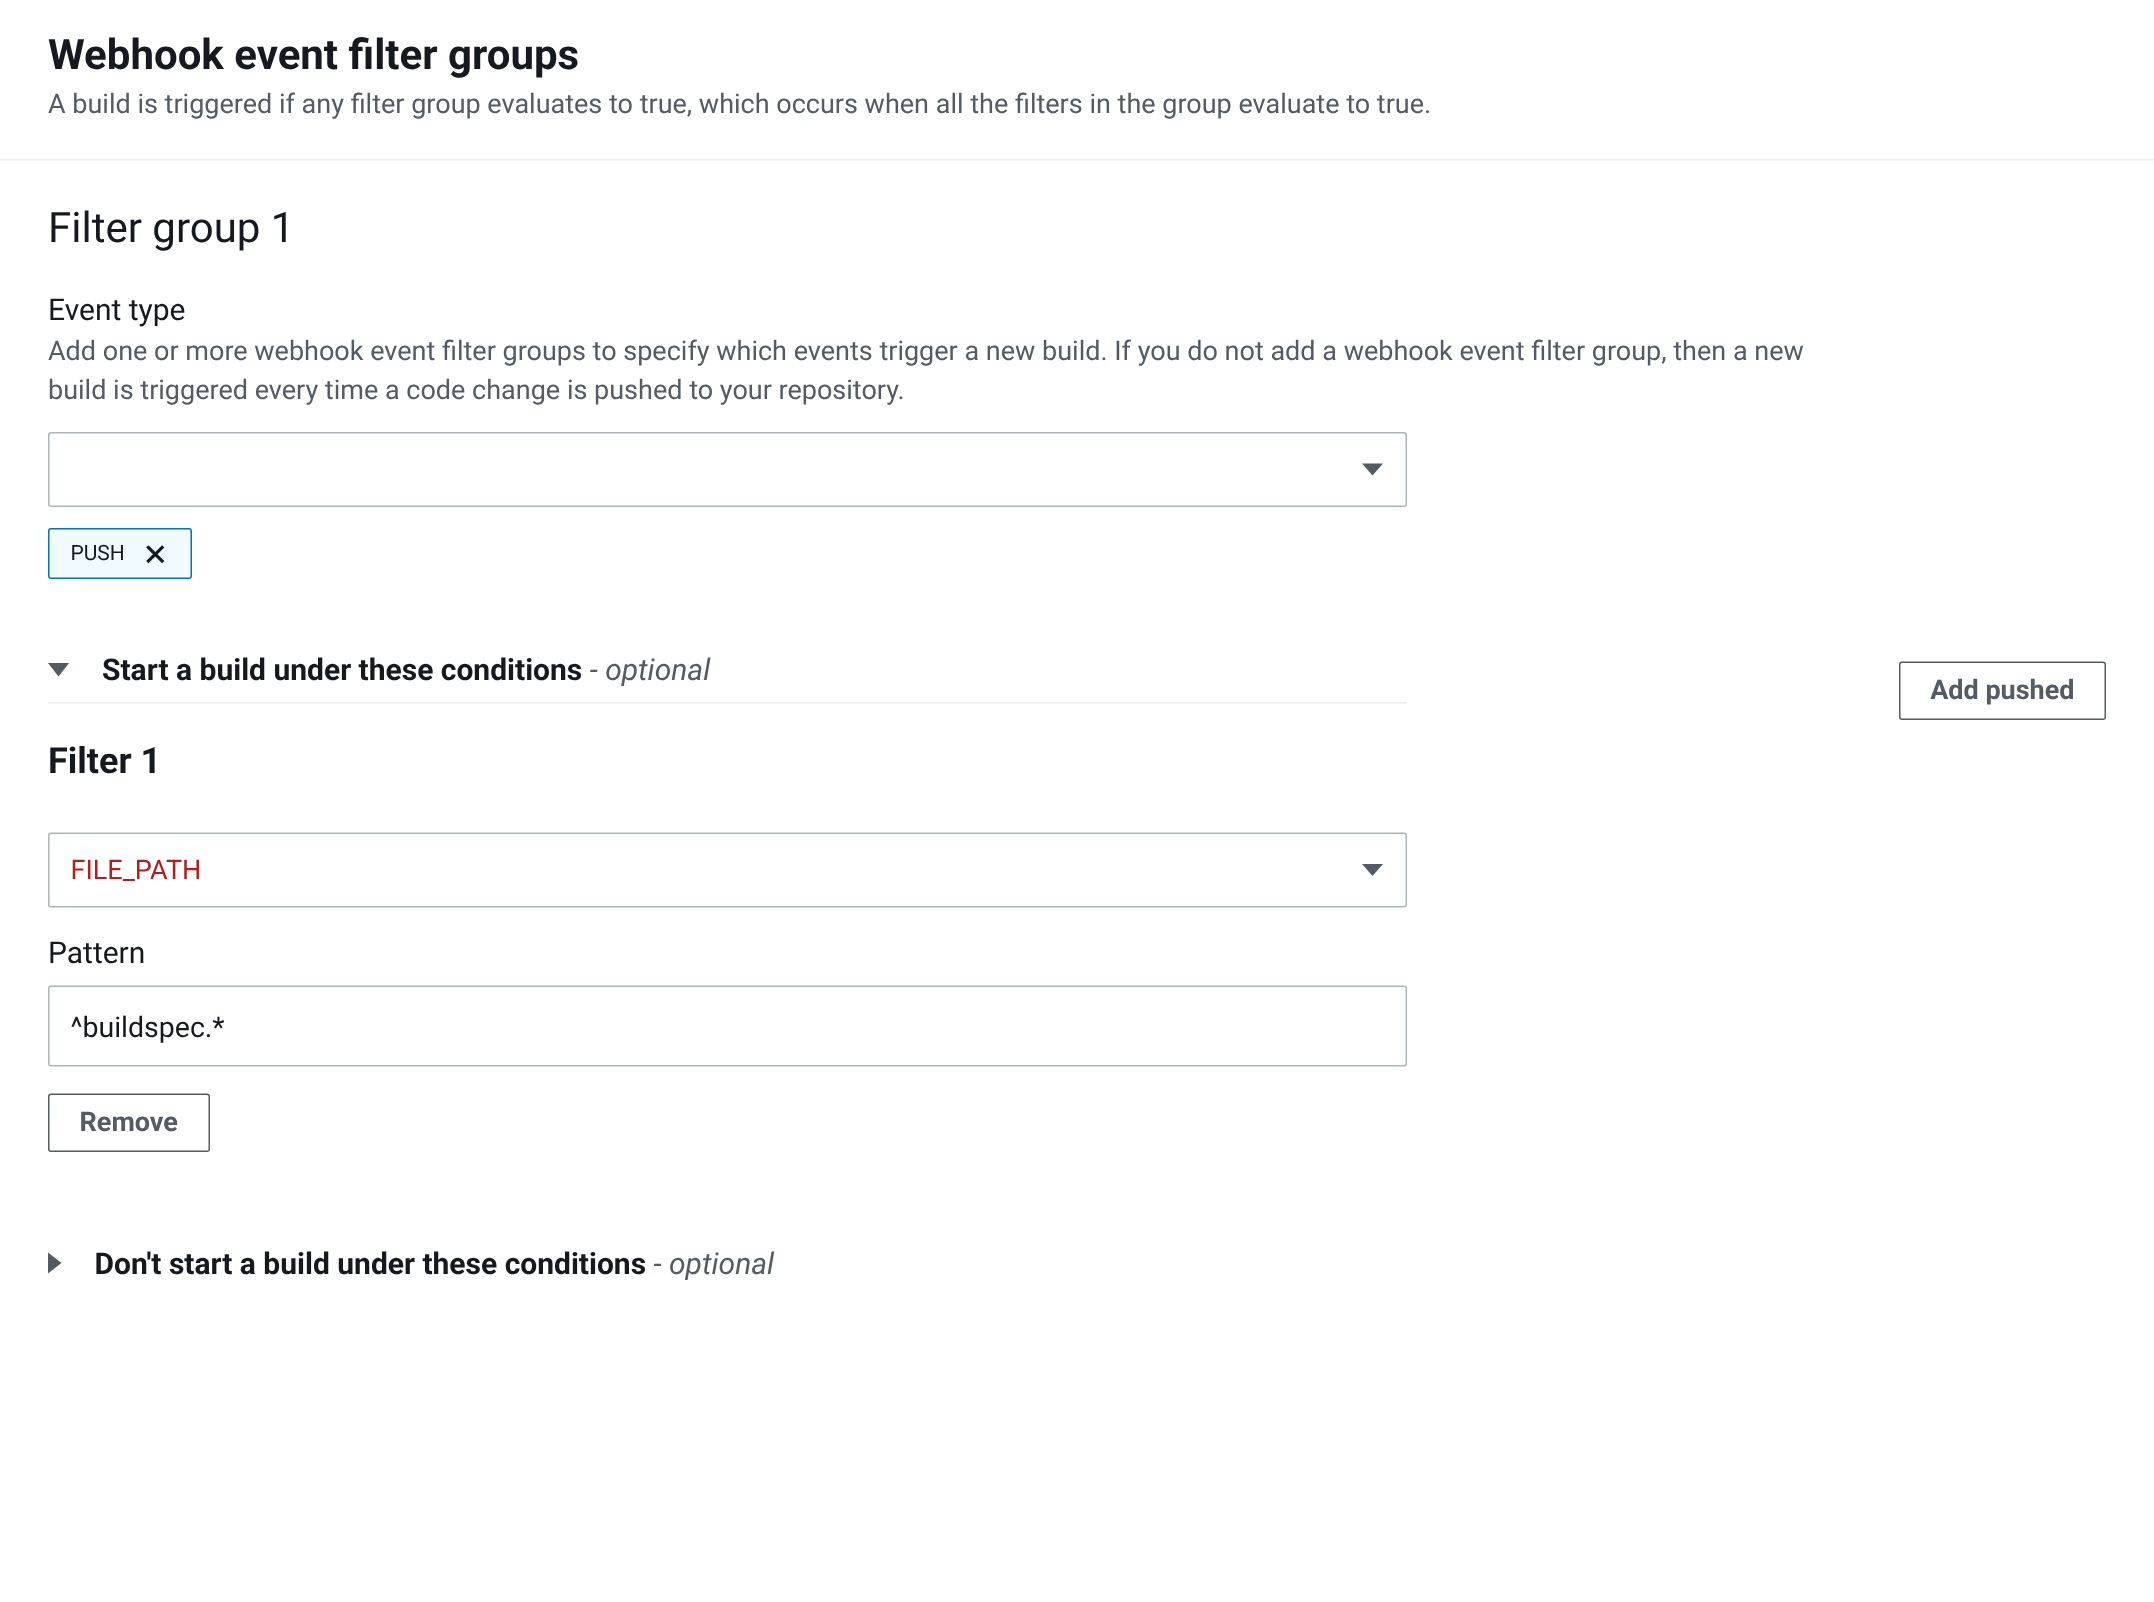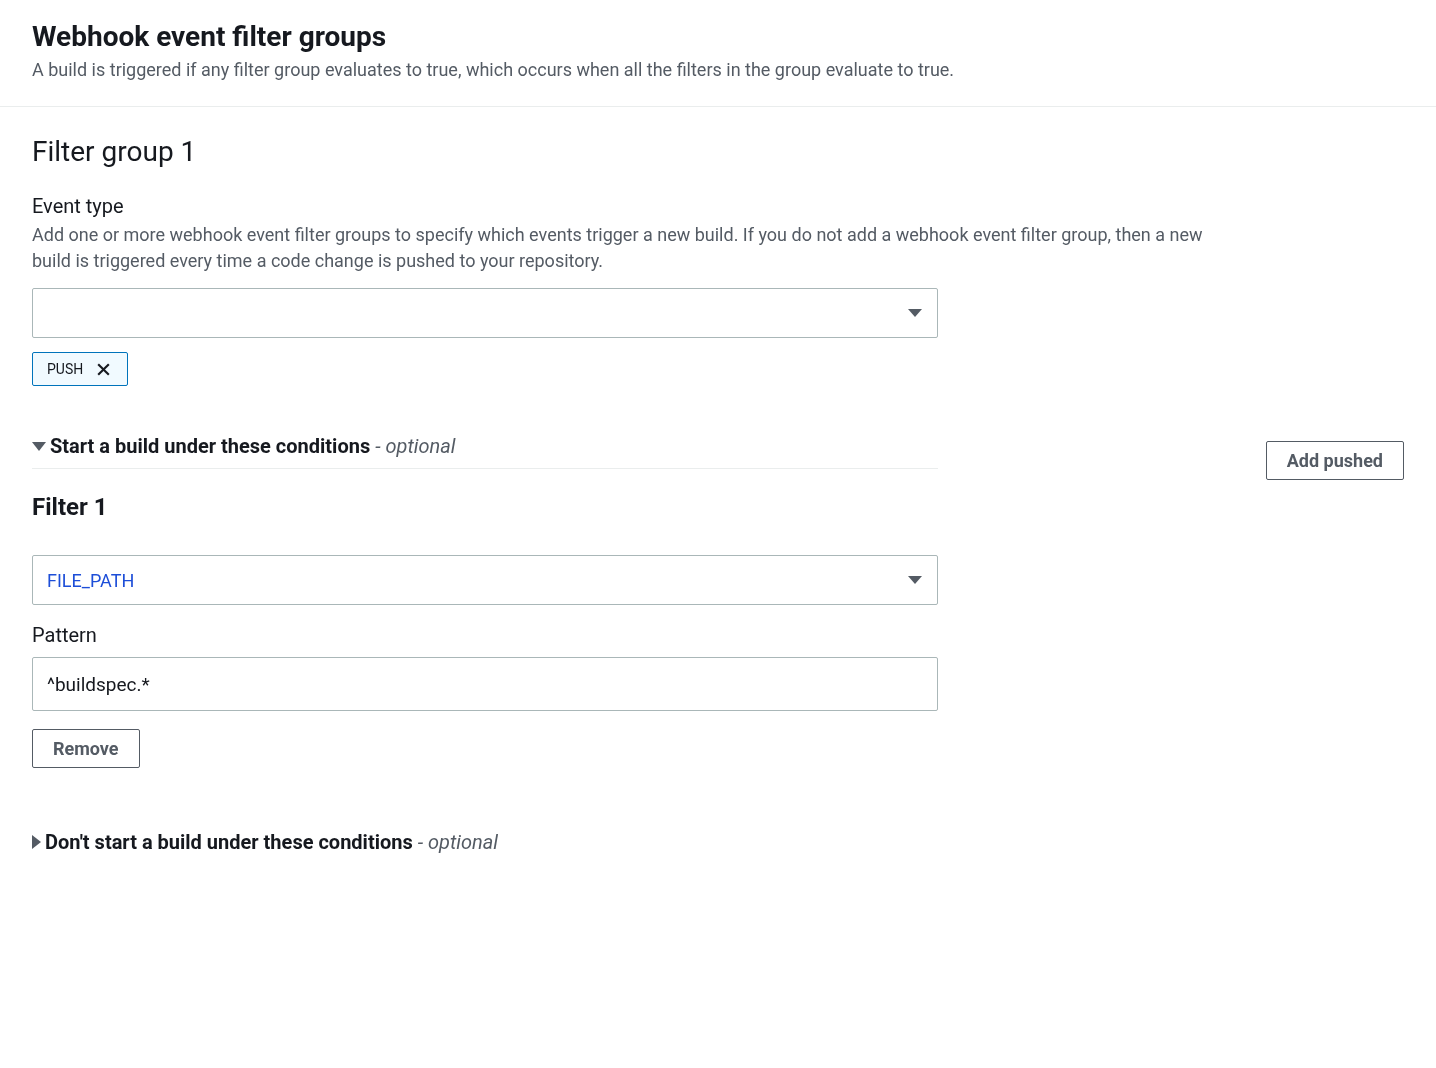--- a/index.html
+++ b/index.html
@@ -69,21 +69,21 @@
     margin-bottom: 14px;
   }
   .select {
     width: 100%;
     height: 50px;
     border: 1px solid #aab7b8;
     border-radius: 2px;
     background: #ffffff;
     padding: 10px 28px 10px 14px;
     font-size: 18px;
-    color: #1d4ed8;
+    color: #b91c1c;
     appearance: none;
     -webkit-appearance: none;
     font-family: inherit;
     cursor: pointer;
   }
   .select-caret {
     position: absolute;
     right: 16px;
     top: 50%;
     transform: translateY(-50%);
@@ -117,21 +117,21 @@
   }
   .section-row {
     display: flex;
     justify-content: space-between;
     align-items: center;
     margin-bottom: 0;
   }
   .expandable {
     display: flex;
     align-items: center;
-    gap: 4px;
+    gap: 22px;
     cursor: pointer;
     padding: 6px 0 10px 0;
   }
   .expand-caret {
     width: 0;
     height: 0;
     flex-shrink: 0;
   }
   .caret-down {
     border-left: 7px solid transparent;

